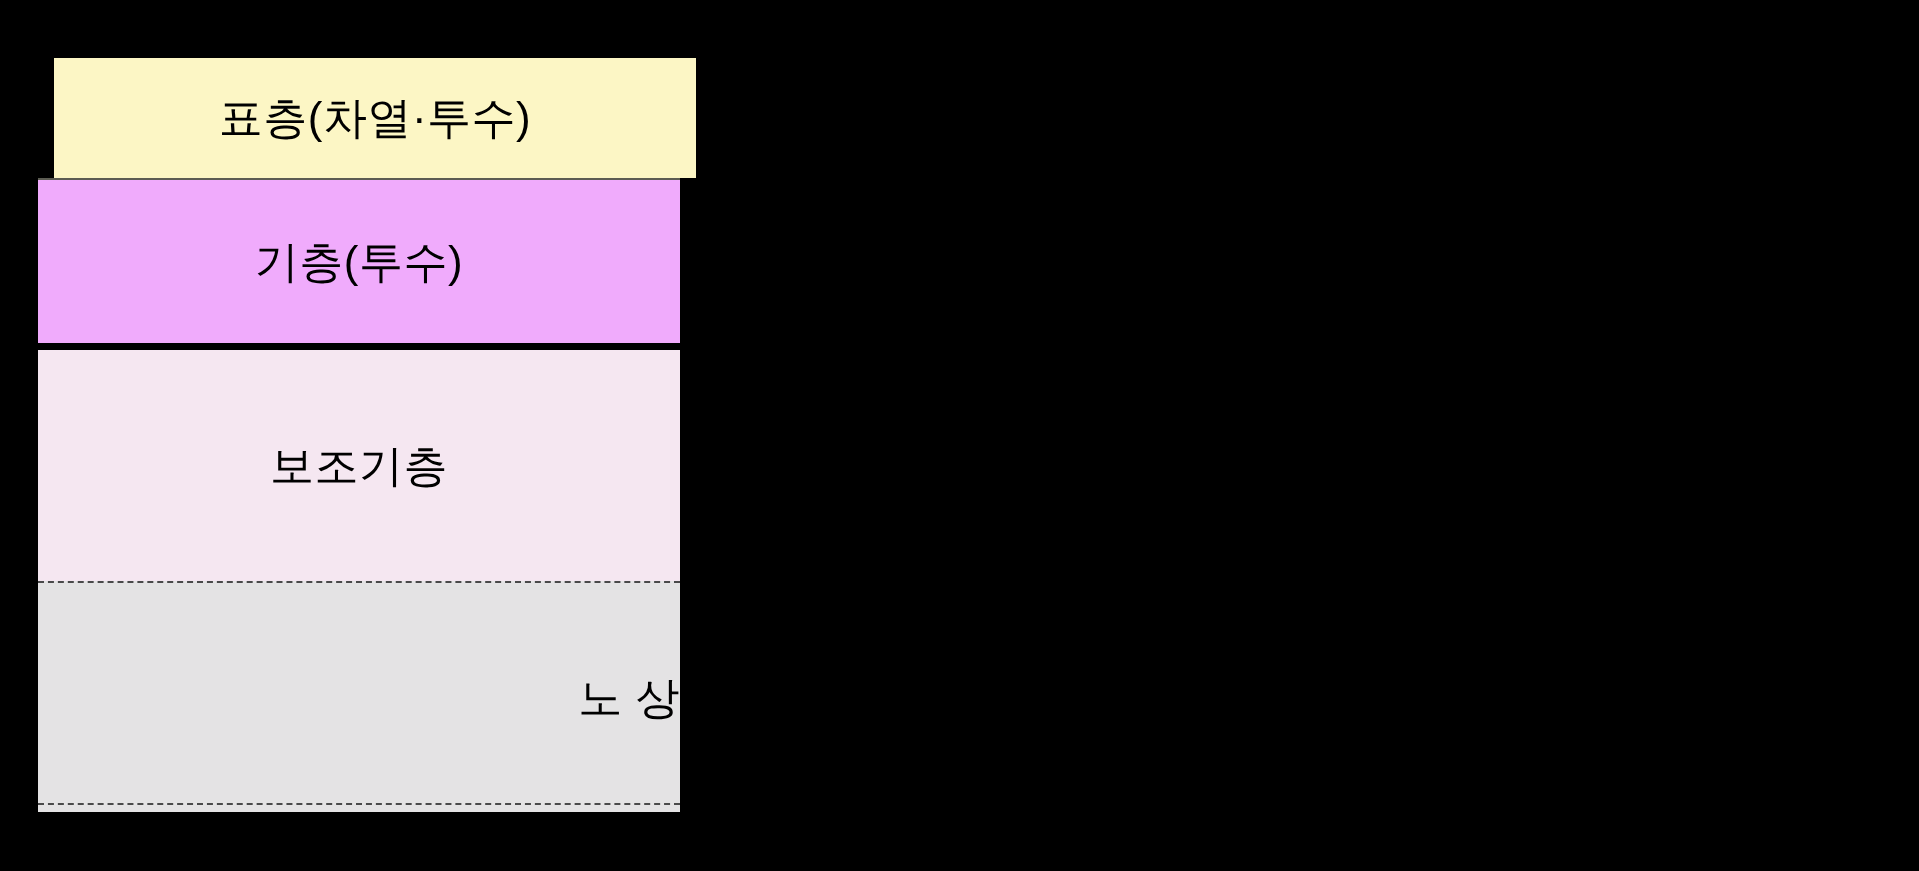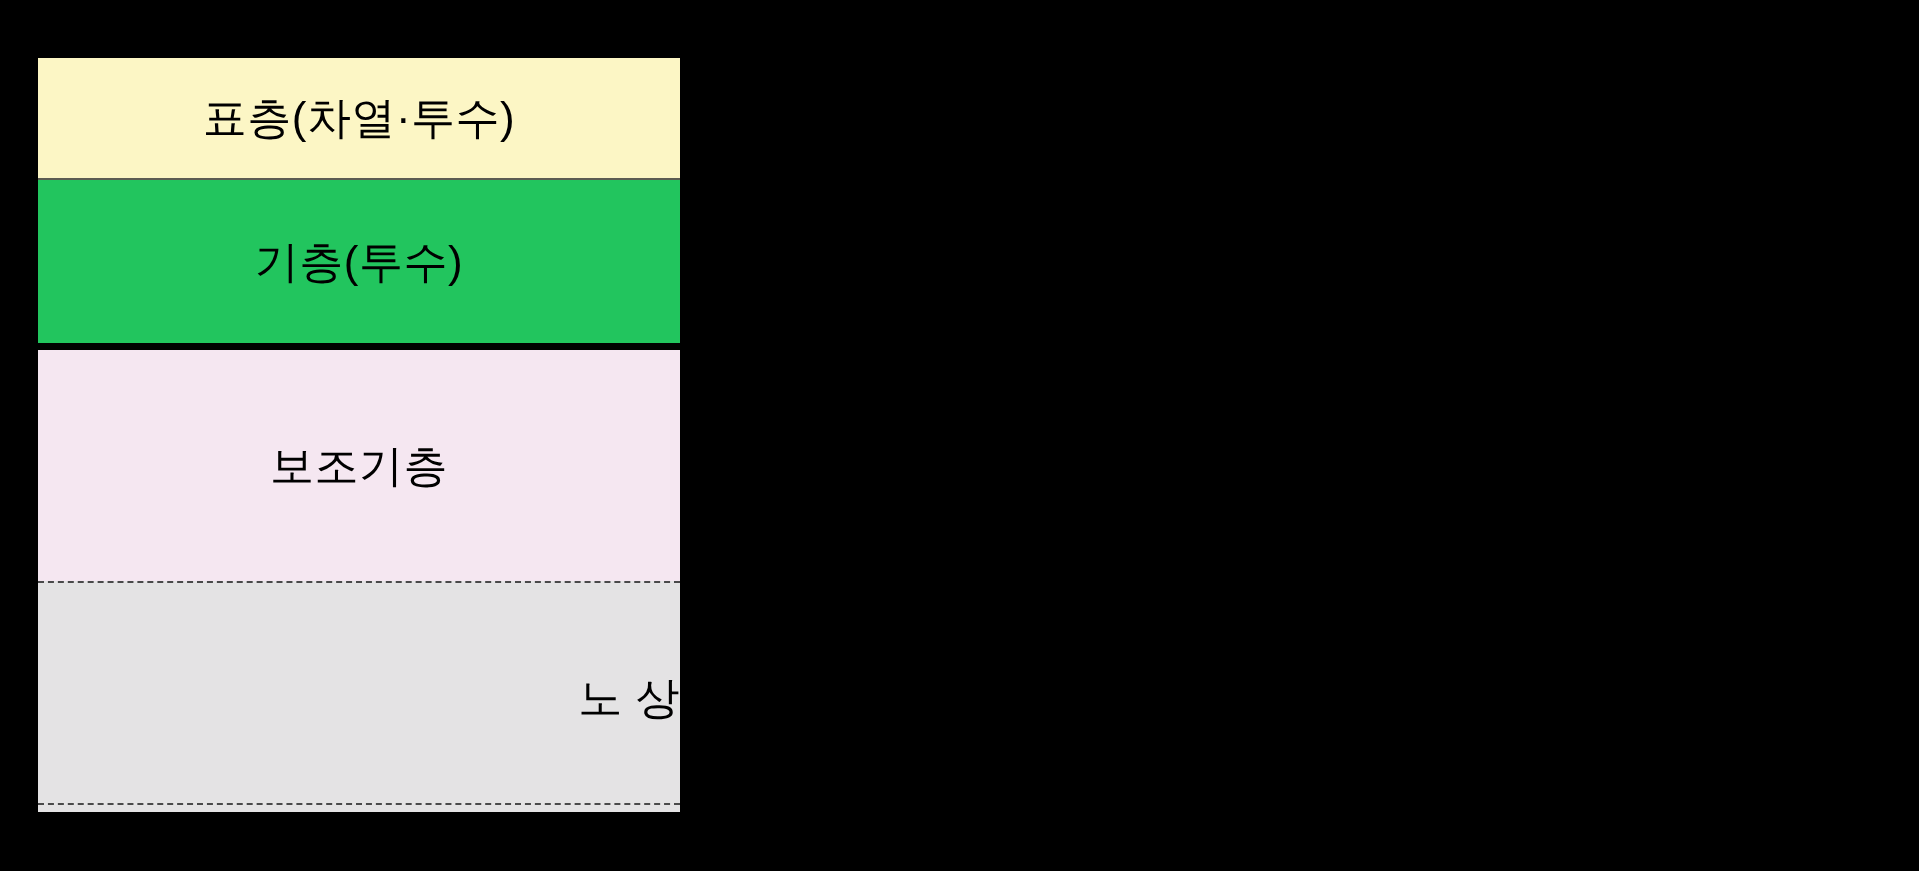--- a/index.html
+++ b/index.html
@@ -61,27 +61,27 @@
     border-top: 2px dashed #4A4A4A;
   }
 </style>
 </head>
 <body>
 
 <div class="canvas" style="background-color: rgb(0, 0, 0);">
 
   <div class="pavement-box">
 
-    <div class="layer layer-surface" style="background-color: rgb(252, 246, 197);">
+    <div class="layer layer-surface" style="background-color: rgb(252, 246, 197); margin-left: 16px;">
       <span class="layer-label">표층(차열·투수)</span>
     </div>
 
     <div class="divider-thin" style="background-color: rgb(92, 92, 82);"></div>
 
-    <div class="layer layer-base" style="background-color: #22c55e;">
+    <div class="layer layer-base" style="background-color: #f0abfc;">
       <span class="layer-label">기층(투수)</span>
     </div>
 
     <div class="divider-band" style="background-color: rgb(0, 0, 0);"></div>
 
     <div class="layer layer-subbase" style="background-color: rgb(245, 231, 241);">
       <span class="layer-label">보조기층</span>
     </div>
 
     <div class="layer layer-subgrade" style="background-color: rgb(228, 227, 228);">

